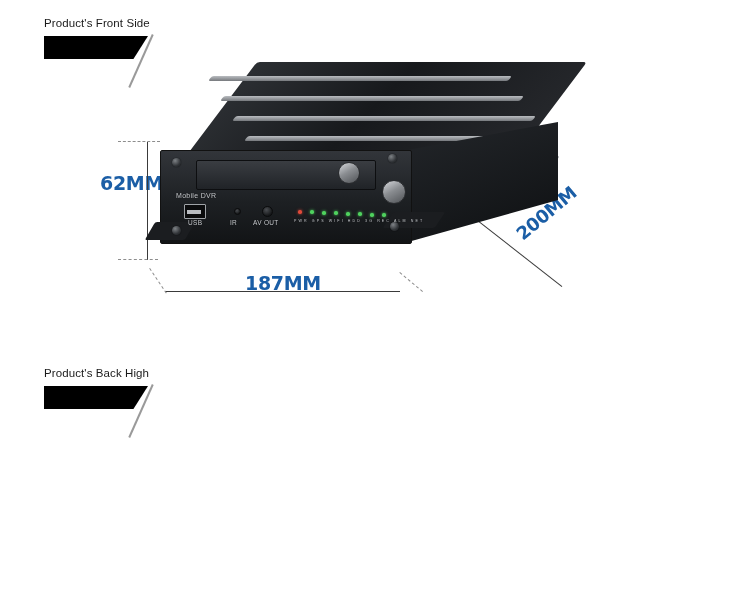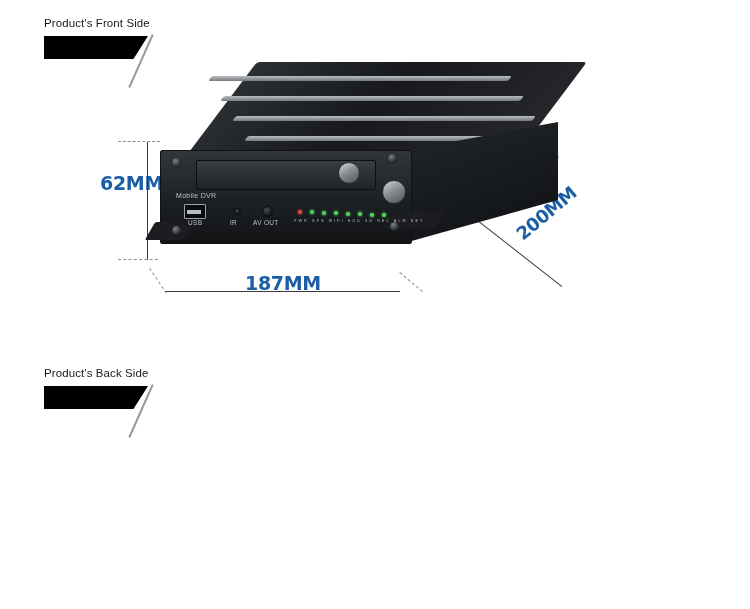--- a/index.html
+++ b/index.html
@@ -174,21 +174,21 @@
     <div class="led" style="left:220px;top:151px;background:#4fd25e;box-shadow:0 0 3px #4fd25e;"></div>
     <div class="led" style="left:232px;top:151px;background:#4fd25e;box-shadow:0 0 3px #4fd25e;"></div>
 
     <div class="panel-txt" style="left:144px;top:157px;font-size:3.6px;letter-spacing:2.1px;">PWR GPS WIFI HDD 3G REC ALM NET</div>
   </div>
 </div>
 
 <div class="section" id="back-section">
 
   <div class="hdr">
-    <div class="hdr-kicker">Product's Back Side</div>
+    <div class="hdr-kicker">Product's Back High</div>
     <div class="badge-wrap">
       <div class="badge" style="left:0;top:0;"></div>
       <div class="badge-label" style="top:0;">Display</div>
       <div class="slash"></div>
     </div>
   </div>
 
 </div>
 
 </body></html>

